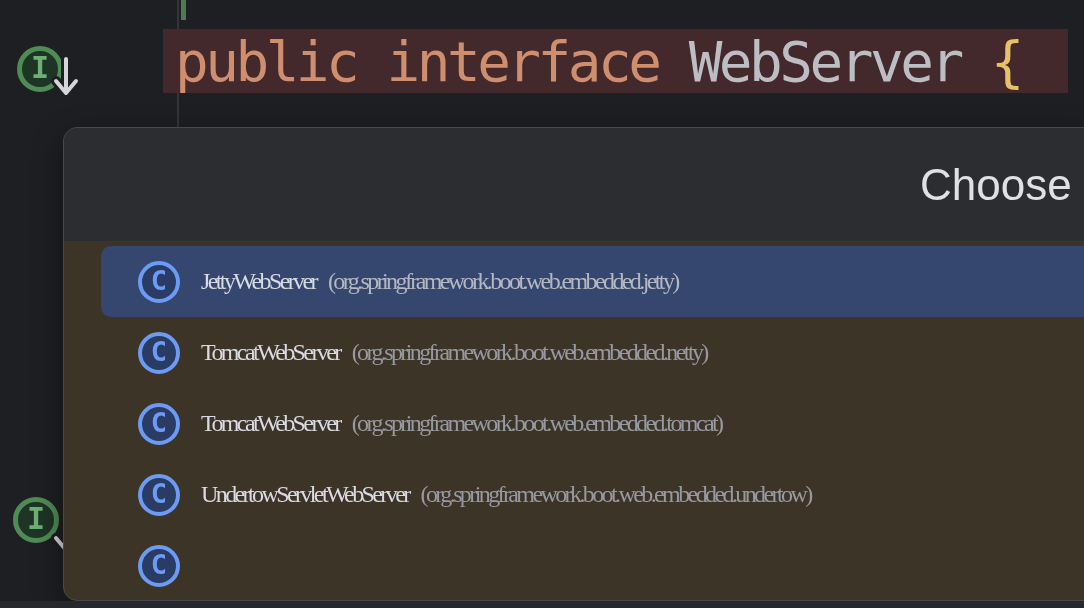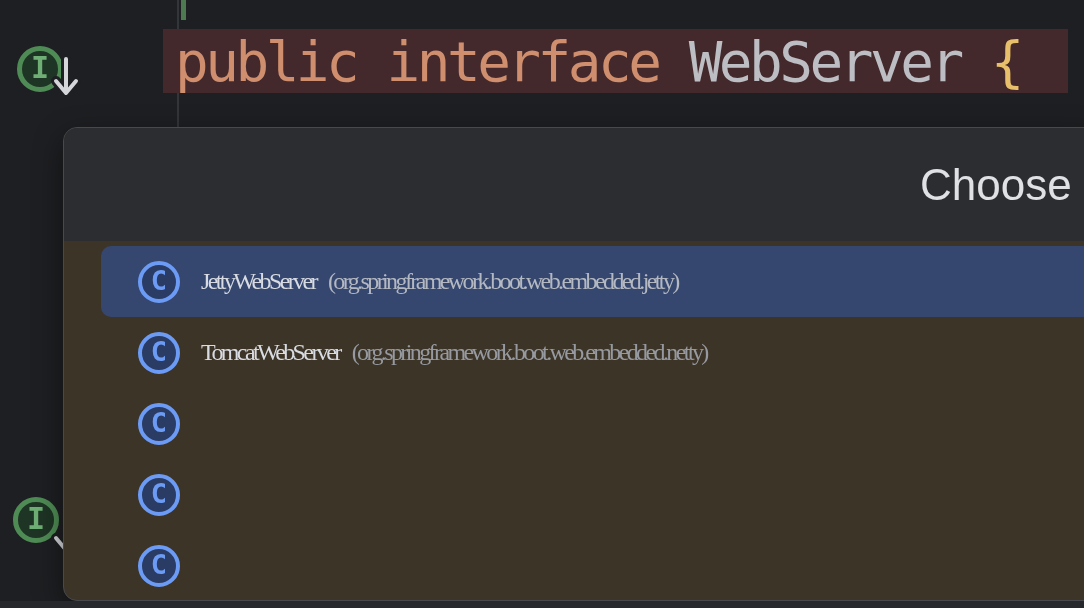--- a/index.html
+++ b/index.html
@@ -139,25 +139,31 @@
     </div>
     <div class="row-text mono">
       <span class="row-name">TomcatWebServer</span><span class="row-pkg">(org.springframework.boot.web.embedded.netty)</span>
     </div>
   </div>
 
   <div class="impl-row">
     <div class="cls-icon">
       <span class="cls-letter">C</span>
     </div>
+    <div class="row-text mono">
+      <span class="row-name">TomcatWebServer</span><span class="row-pkg">(org.springframework.boot.web.embedded.tomcat)</span>
+    </div>
   </div>
 
   <div class="impl-row">
     <div class="cls-icon">
       <span class="cls-letter">C</span>
+    </div>
+    <div class="row-text mono">
+      <span class="row-name">UndertowServletWebServer</span><span class="row-pkg">(org.springframework.boot.web.embedded.undertow)</span>
     </div>
   </div>
 
   <div class="impl-row">
     <div class="cls-icon">
       <span class="cls-letter">C</span>
     </div>
   </div>
 </div>
 </div>

